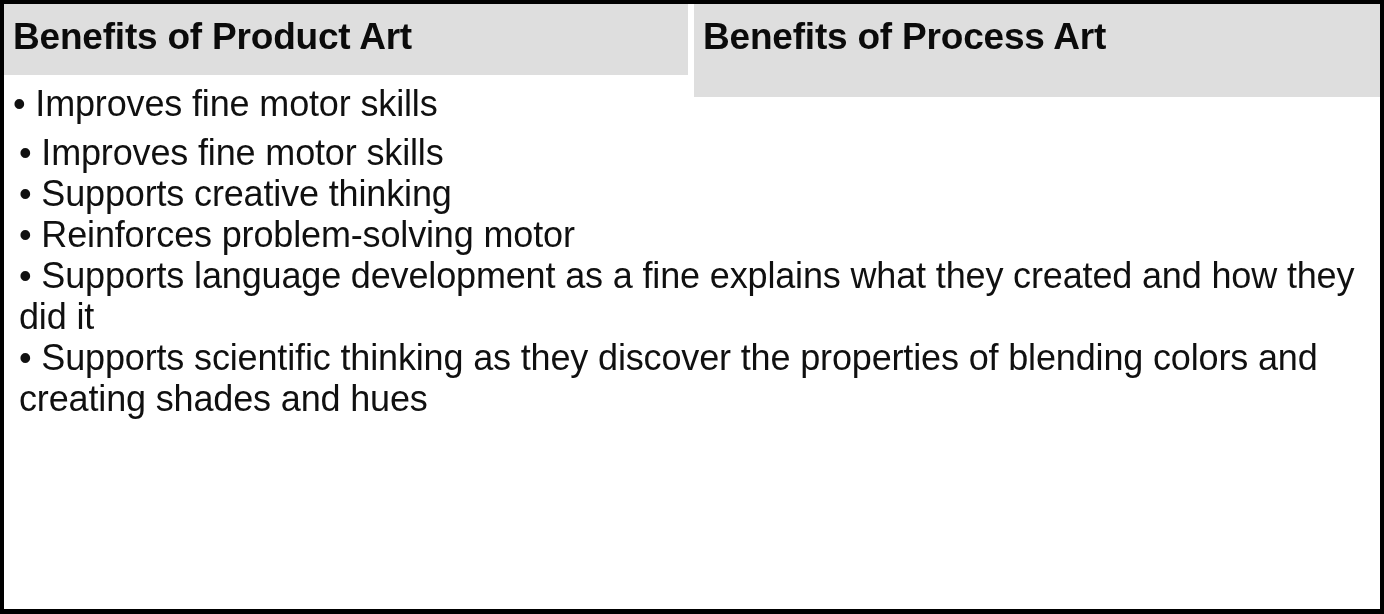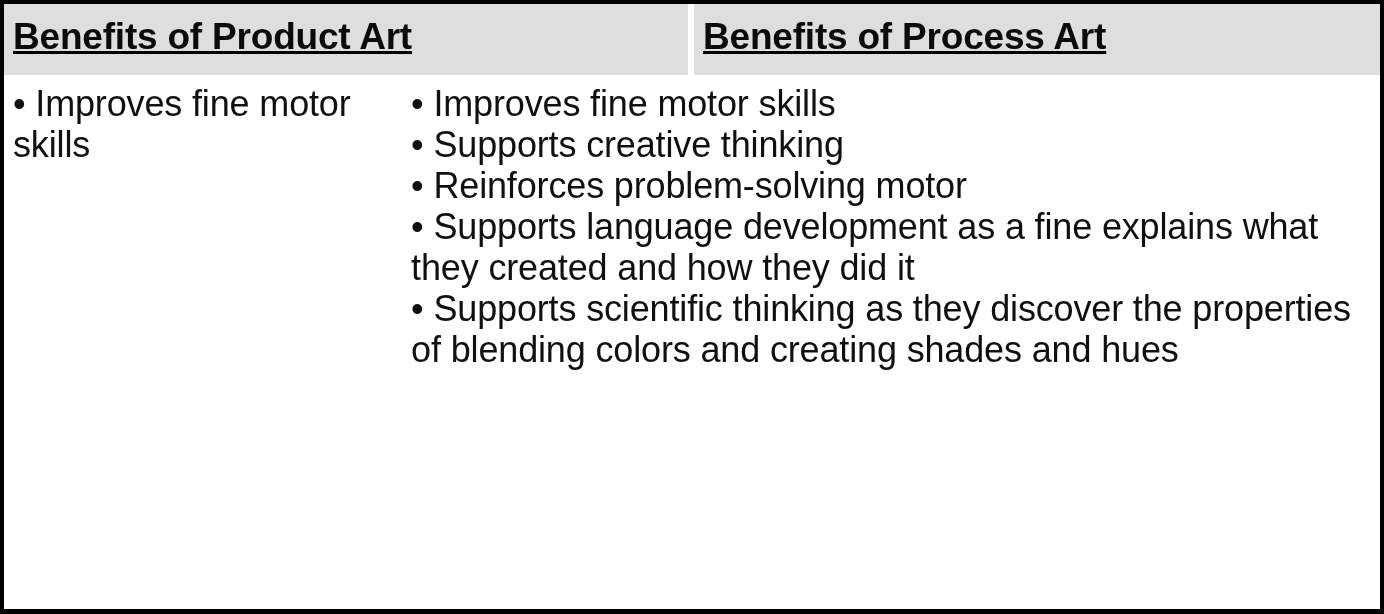--- a/index.html
+++ b/index.html
@@ -23,21 +23,20 @@
     border-bottom: 5px solid #000000;
     overflow: hidden;
   }
 
   
   .table-header-row {
     display: flex;
     width: 100%;
     height: 71px;
     background: #ffffff;
-    text-decoration: underline;
   }
 
   .header-cell {
     background: #dedede;
     height: 93px;
     padding: 12px 0 0 9px;
     overflow: hidden;
   }
 
   .header-cell.left  { width: 684px; }
@@ -52,20 +51,21 @@
     letter-spacing: -0.2px;
     white-space: nowrap;
   }
 
   
   .table-body-row {
     display: flex;
     width: 100%;
     height: calc(614px - 93px - 9px);
     background: #ffffff;
+    flex-direction: column;
   }
 
   .body-cell {
     background: #ffffff;
     padding-top: 8px;
     overflow: hidden;
   }
 
   .body-cell.left  { width: 684px; padding-left: 9px; padding-right: 14px; }
   .body-cell.right { flex: 1 1 auto; padding-left: 15px; padding-right: 10px; }

